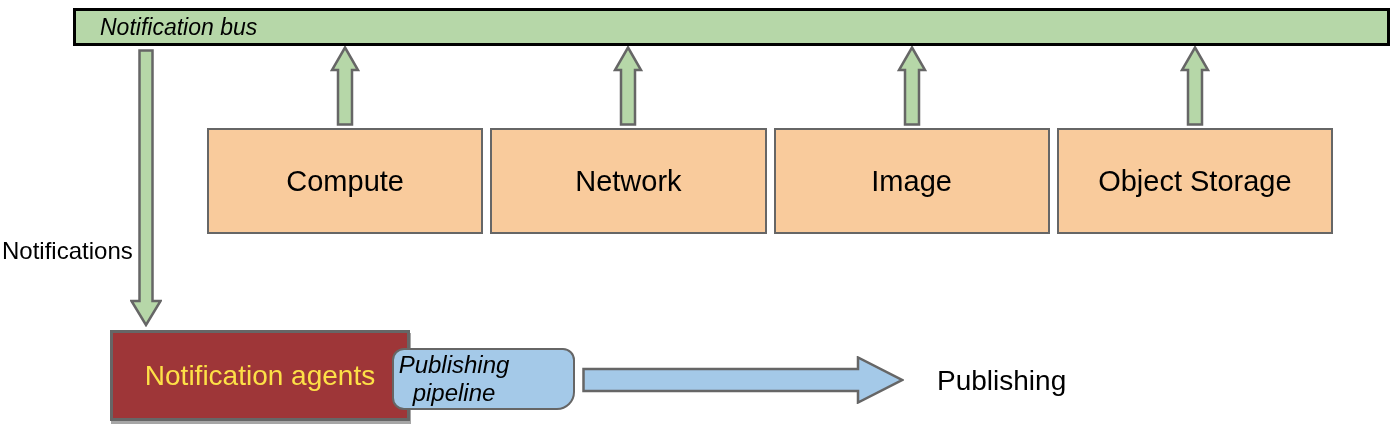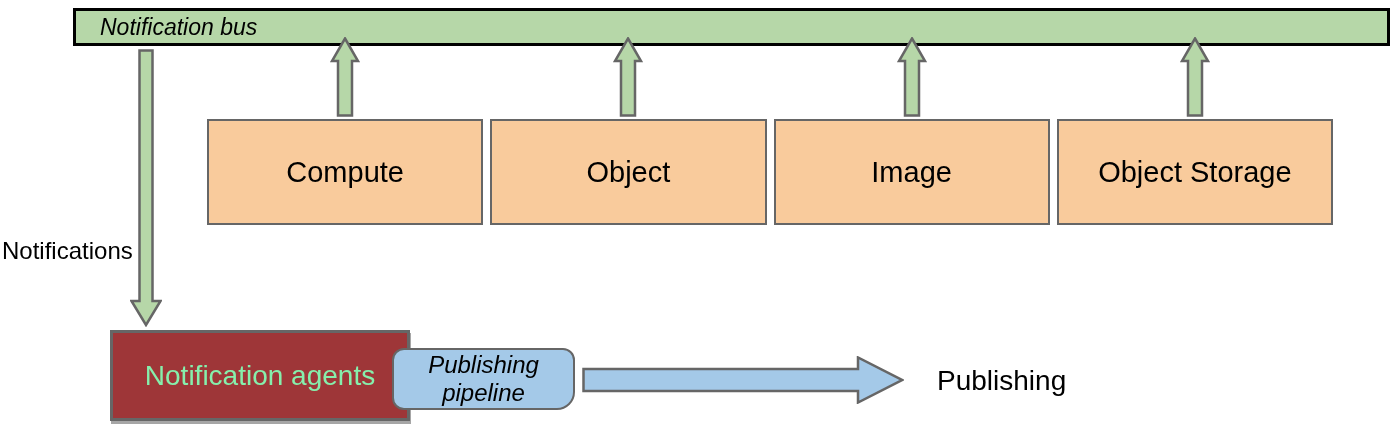--- a/index.html
+++ b/index.html
@@ -10,21 +10,21 @@
   
   .bus{
     position:absolute;left:73px;top:8px;width:1317px;height:38px;
     box-sizing:border-box;border:3px solid var(--busBorder);
     background:var(--busGreen);
     display:flex;align-items:center;padding-left:24px;
     font-style:italic;font-size:23px;
   }
   
   .services{
-    position:absolute;left:207px;top:37px;width:1126px;
+    position:absolute;left:207px;top:46px;width:1126px;
     display:flex;gap:7px;
   }
   .service{
     flex:1;display:flex;flex-direction:column;align-items:center;
   }
   .service svg{display:block;margin-bottom:2px;}
   .service .box{
     box-sizing:border-box;width:100%;height:106px;
     background:var(--boxOrange);border:2.5px solid var(--borderGray);
     display:flex;align-items:center;justify-content:center;
@@ -43,29 +43,29 @@
     position:absolute;left:2px;top:237px;width:136px;
     font-size:24px;white-space:nowrap;
   }
   
   .agents{
     position:absolute;left:110px;top:330px;width:300px;height:91px;
     box-sizing:border-box;background:var(--agentRed);
     border:3px solid var(--borderGray);
     box-shadow:1px 3px 0 rgba(0,0,0,0.35);
     display:flex;align-items:center;justify-content:center;
-    color:#86efac;font-size:28px;z-index:1;
+    color:#fde047;font-size:28px;z-index:1;
   }
   
   .pipeline{
     position:absolute;left:392px;top:348px;width:183px;height:62px;
     box-sizing:border-box;background:var(--pipelineBlue);
     border:2.5px solid var(--borderGray);
     border-radius:12px 12px 18px 12px;
-    display:flex;align-items:center;justify-content:center;text-align:center;
+    display:flex;align-items:center;justify-content:flex-start;text-align:center;
     font-style:italic;font-size:24px;line-height:1.15;z-index:2;
   }
   .pipeline span{display:block;width:120px;}
   
   .right-arrow{position:absolute;left:582px;top:356px;}
   .right-arrow polygon{
     fill:var(--pipelineBlue);stroke:var(--borderGray);stroke-width:2.5;
   }
   .publishing-label{
     position:absolute;left:925px;top:365px;font-size:28px;white-space:nowrap;margin-left:12px;
@@ -89,21 +89,21 @@
     <div class="service">
       <svg class="up-arrow" width="30" height="80" viewBox="0 0 30 80">
         <polygon points="15,1.5 28,24 22,24 22,78.5 8,78.5 8,24 2,24"></polygon>
       </svg>
       <div class="box">Compute</div>
     </div>
     <div class="service">
       <svg class="up-arrow" width="30" height="80" viewBox="0 0 30 80">
         <polygon points="15,1.5 28,24 22,24 22,78.5 8,78.5 8,24 2,24"></polygon>
       </svg>
-      <div class="box">Object</div>
+      <div class="box">Network</div>
     </div>
     <div class="service">
       <svg class="up-arrow" width="30" height="80" viewBox="0 0 30 80">
         <polygon points="15,1.5 28,24 22,24 22,78.5 8,78.5 8,24 2,24"></polygon>
       </svg>
       <div class="box">Image</div>
     </div>
     <div class="service">
       <svg class="up-arrow" width="30" height="80" viewBox="0 0 30 80">
         <polygon points="15,1.5 28,24 22,24 22,78.5 8,78.5 8,24 2,24"></polygon>

